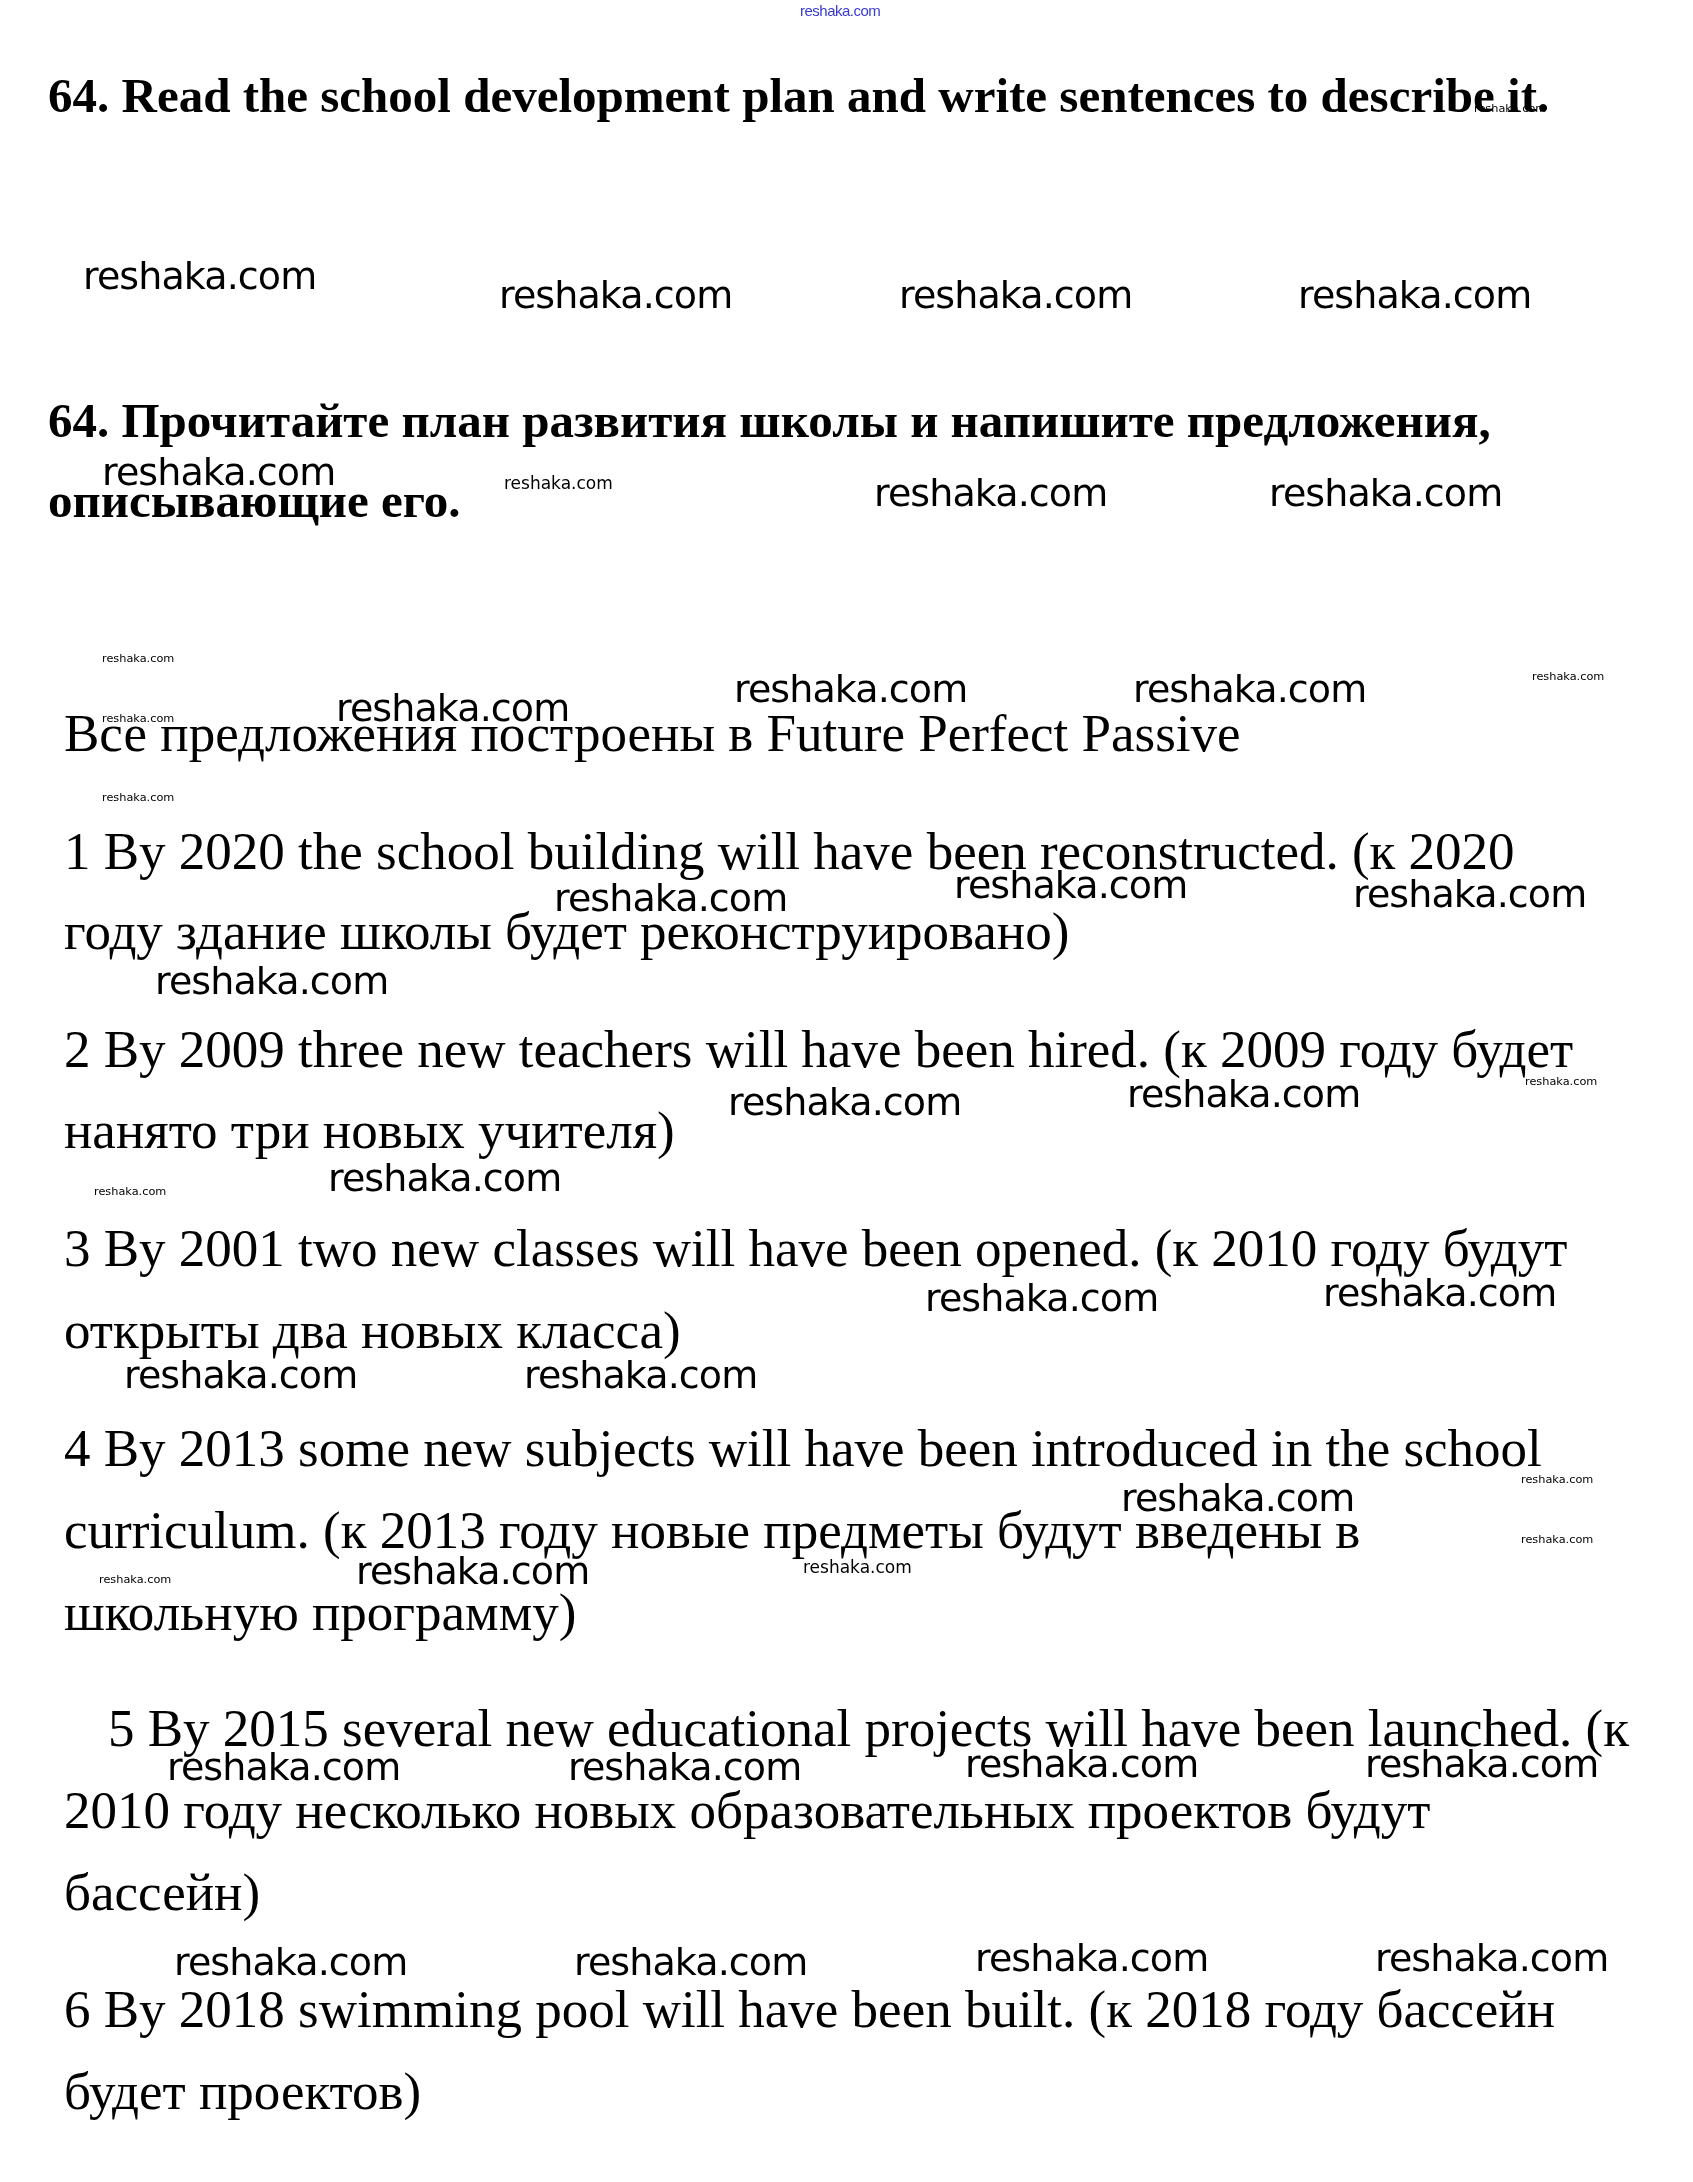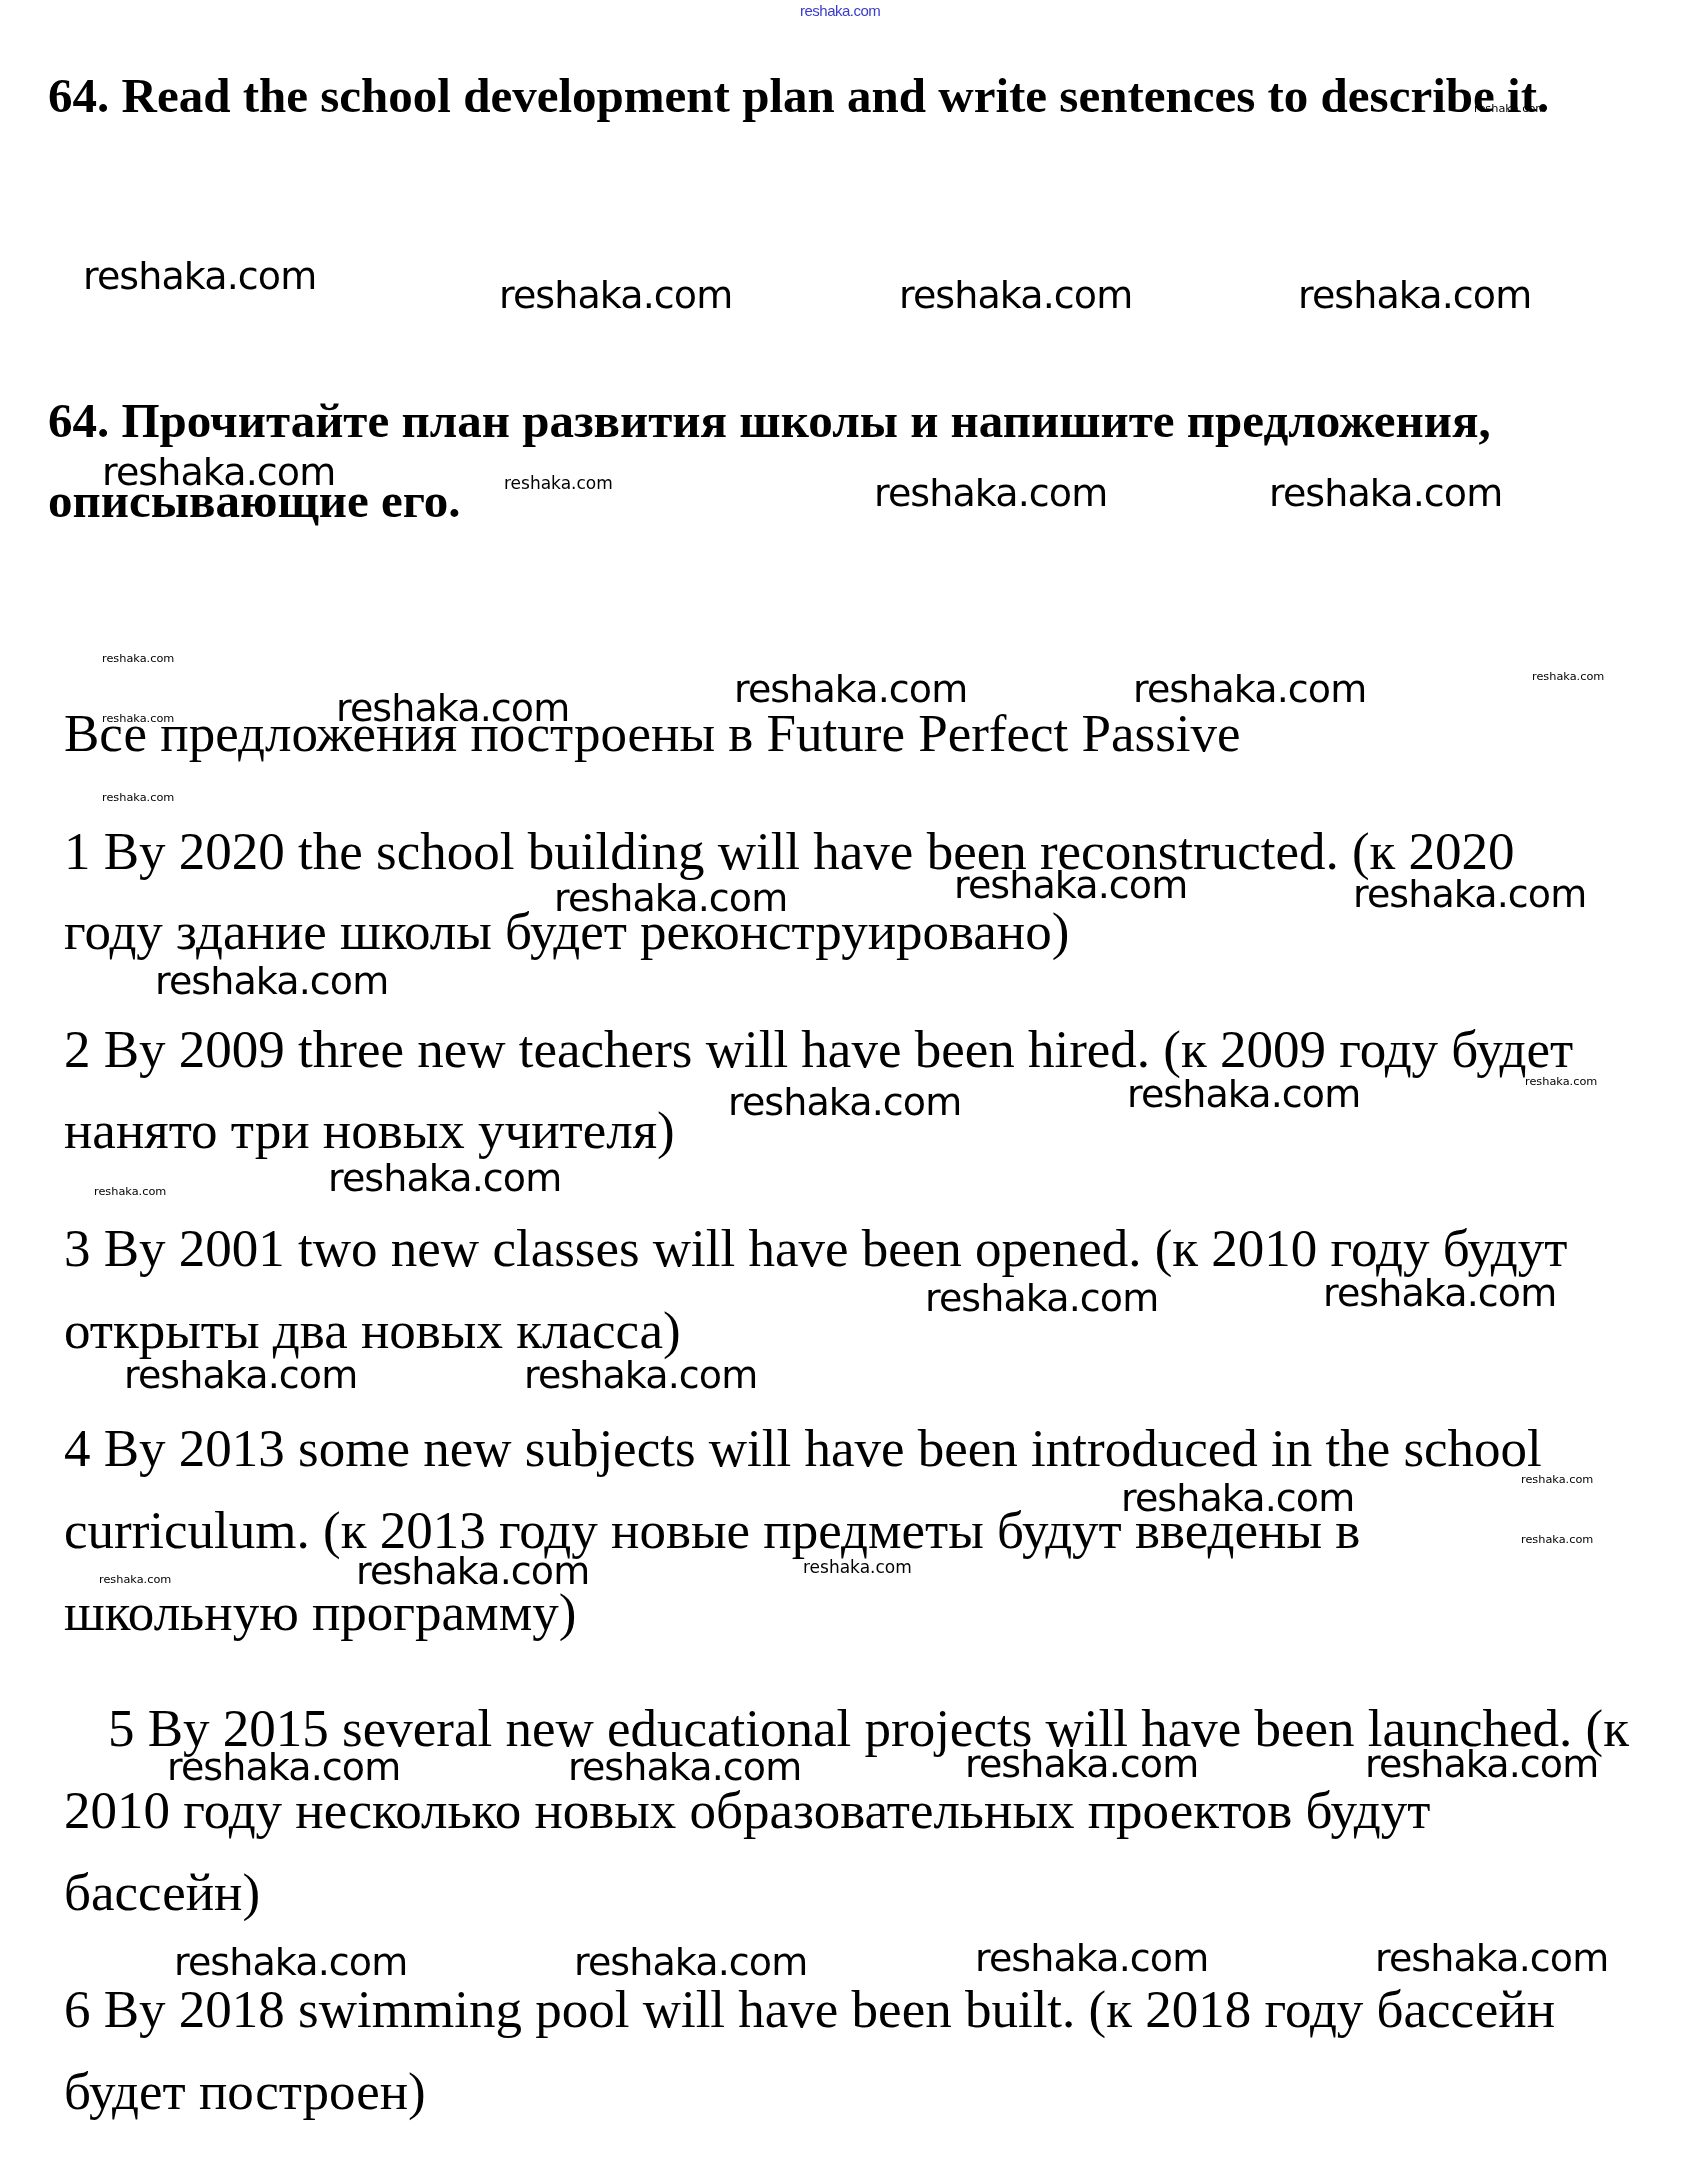--- a/index.html
+++ b/index.html
@@ -75,21 +75,21 @@
 
 <p class="body-line" style="top:1407px;">4 By 2013 some new subjects will have been introduced in the school</p>
 <p class="body-line" style="top:1489px;">curriculum. (к 2013 году новые предметы будут введены в</p>
 <p class="body-line" style="top:1571px;">школьную программу)</p>
 
 <p class="body-line" style="top:1687px;margin-left:44px;">5 By 2015 several new educational projects will have been launched. (к</p>
 <p class="body-line" style="top:1769px;">2010 году несколько новых образовательных проектов будут</p>
 <p class="body-line" style="top:1851px;">бассейн)</p>
 
 <p class="body-line" style="top:1968px;">6 By 2018 swimming pool will have been built. (к 2018 году бассейн</p>
-<p class="body-line" style="top:2050px;">будет построен)</p>
+<p class="body-line" style="top:2050px;">будет проектов)</p>
 
 <span class="wm wm-sm" style="left:1474px; top:102px;">reshaka.com</span>
 <span class="wm wm-lg" style="left:83px; top:254px;">reshaka.com</span>
 <span class="wm wm-lg" style="left:499px; top:273px;">reshaka.com</span>
 <span class="wm wm-lg" style="left:899px; top:273px;">reshaka.com</span>
 <span class="wm wm-lg" style="left:1298px; top:273px;">reshaka.com</span>
 
 <span class="wm wm-lg" style="left:102px; top:450px;">reshaka.com</span>
 <span class="wm wm-md" style="left:504px; top:473px;">reshaka.com</span>
 <span class="wm wm-lg" style="left:874px; top:471px;">reshaka.com</span>

